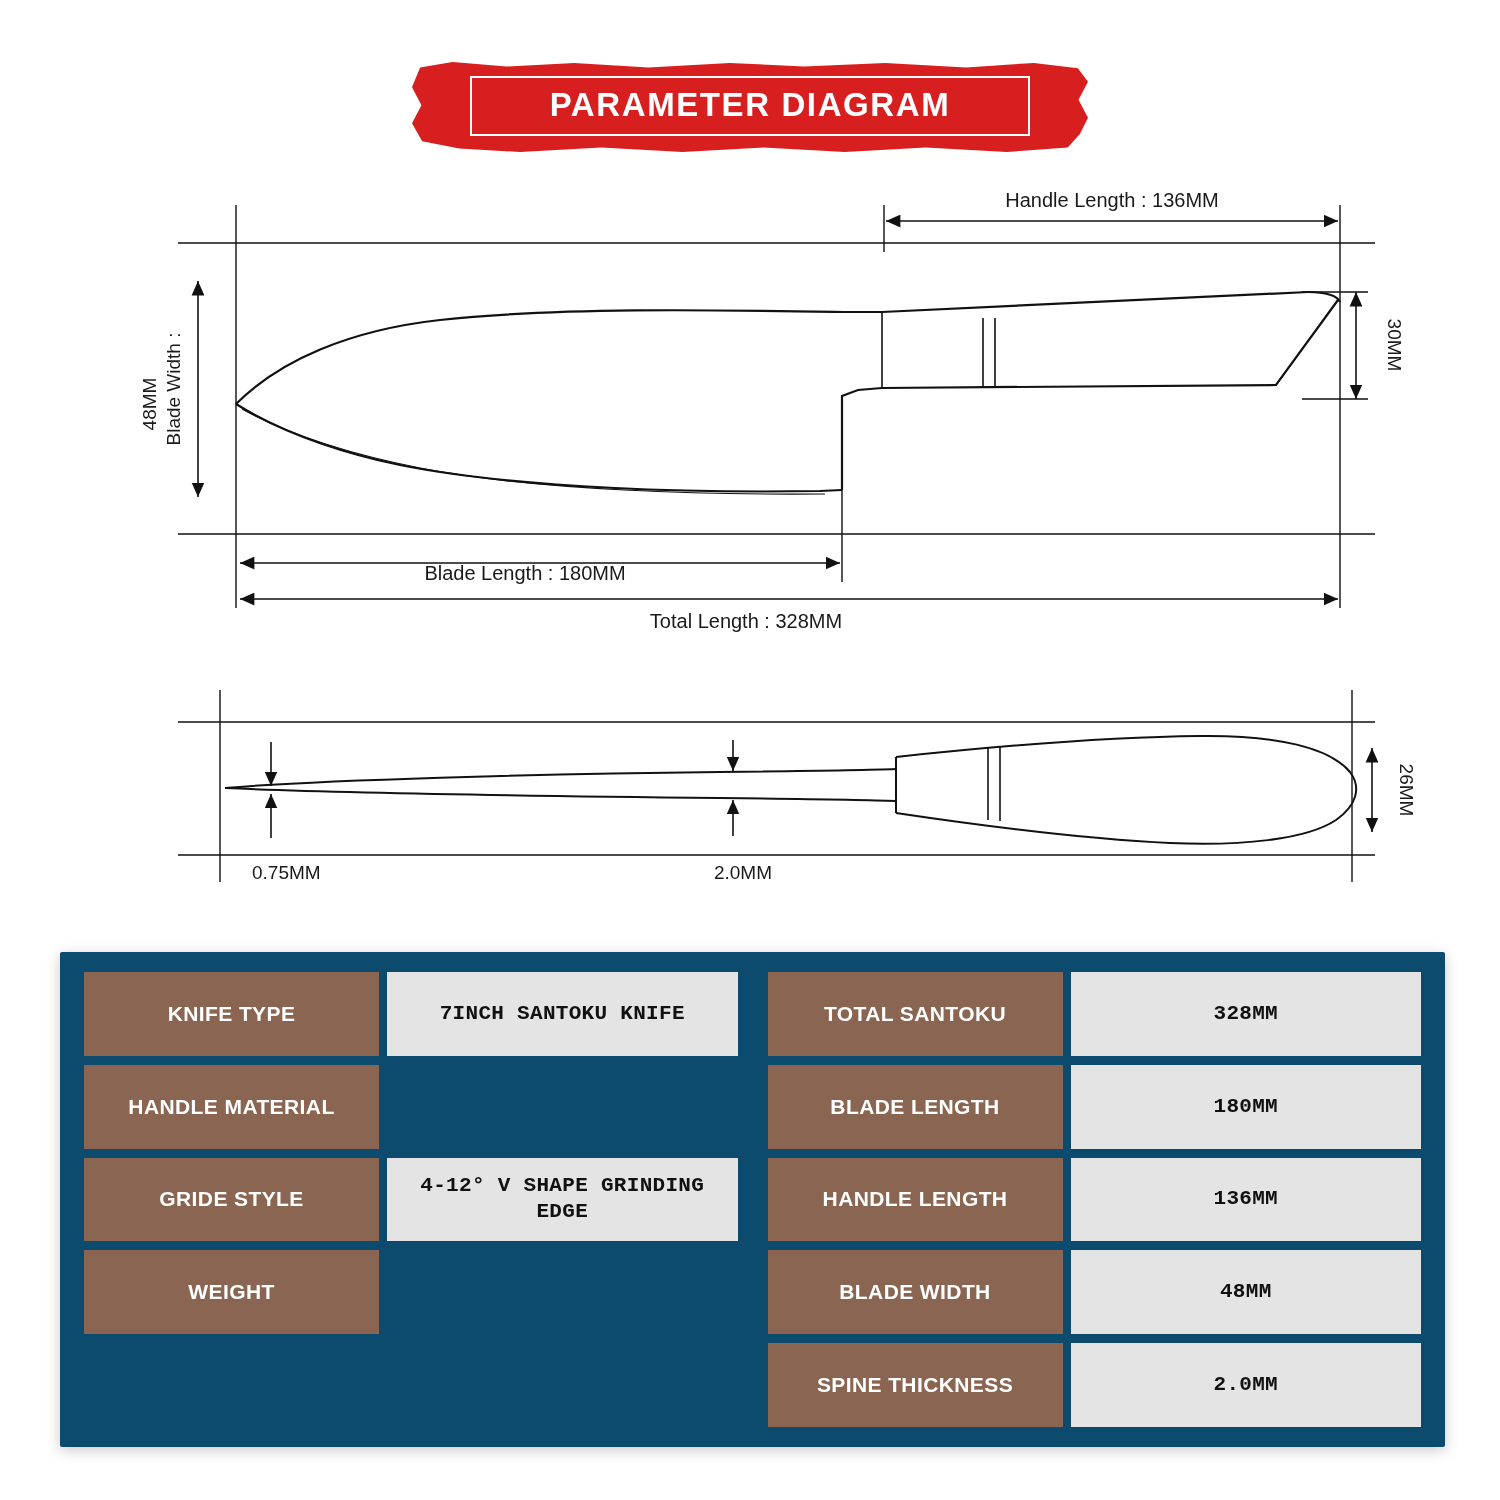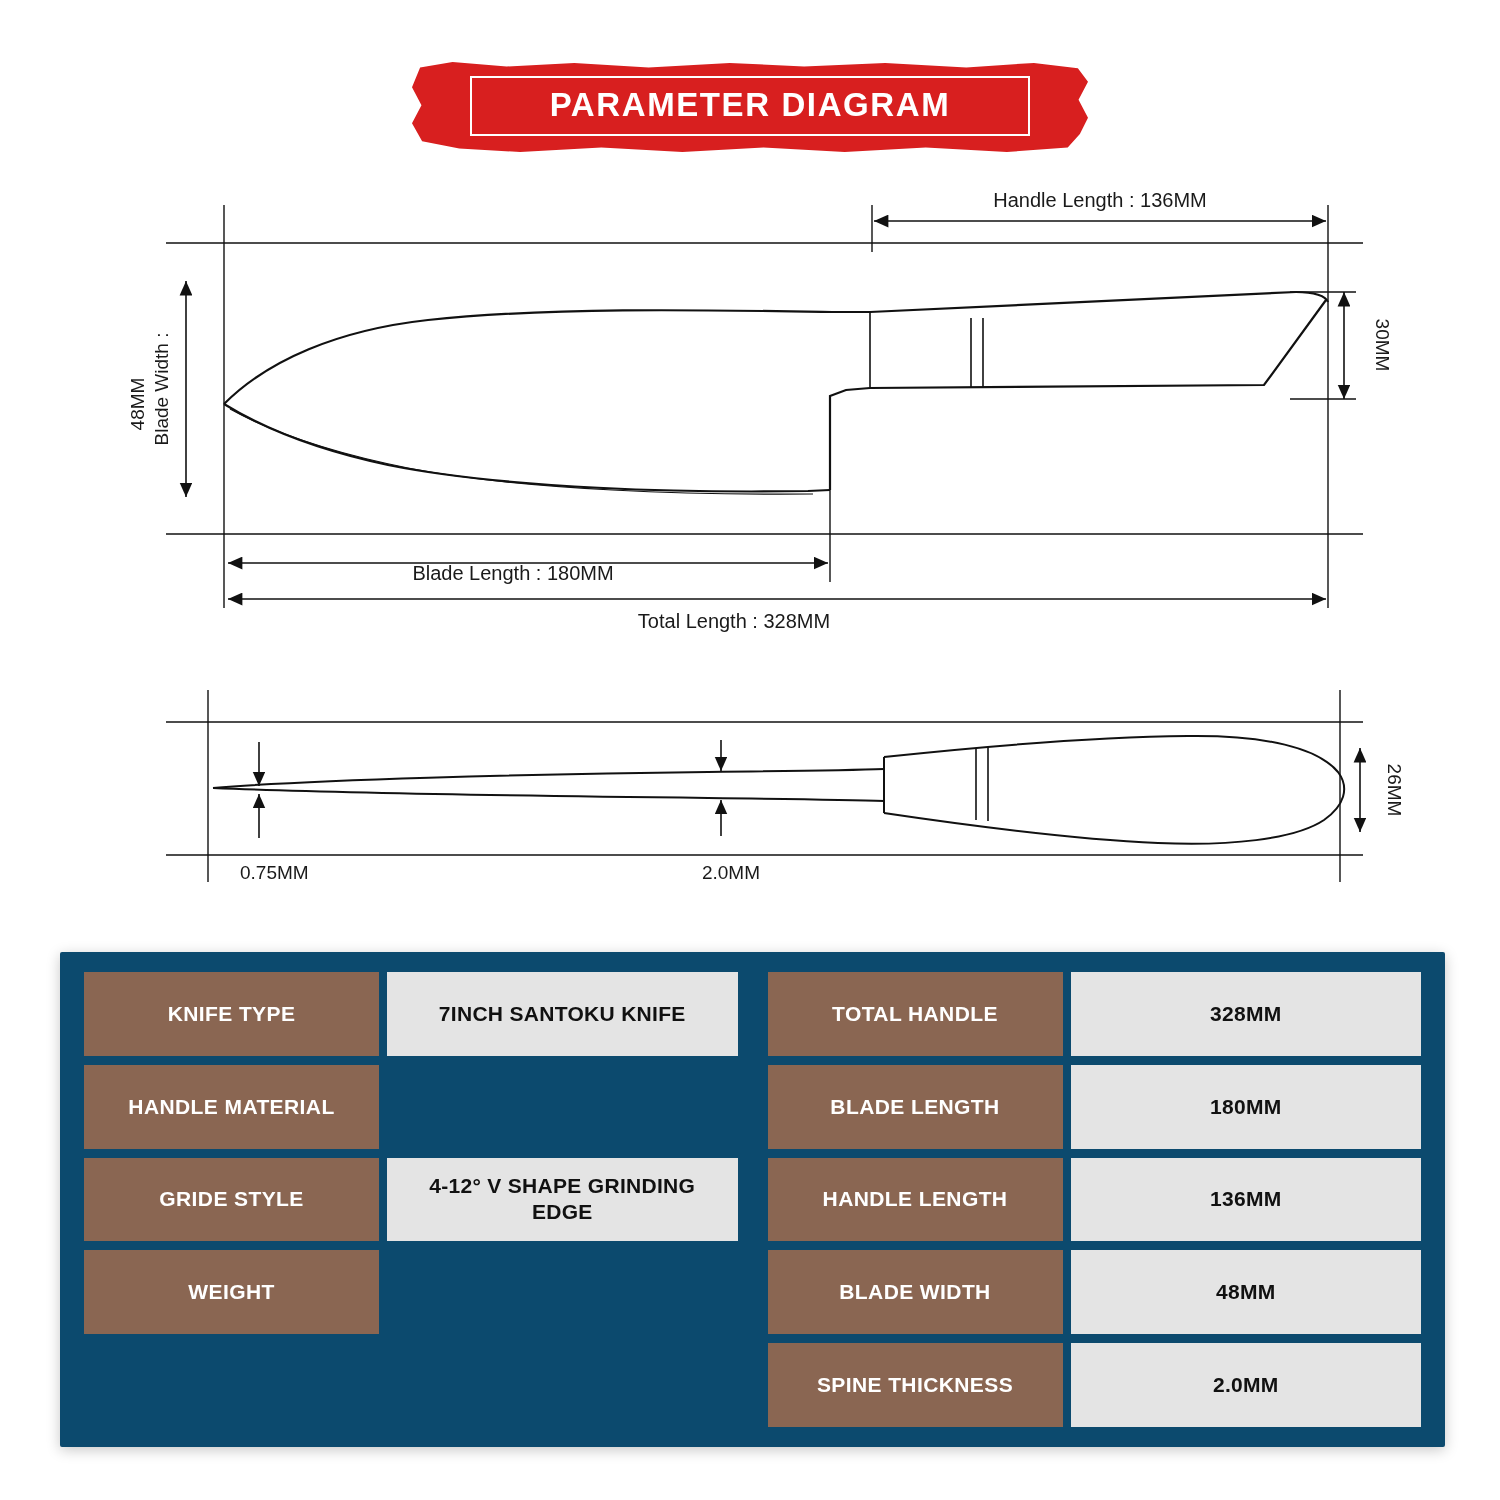--- a/index.html
+++ b/index.html
@@ -46,23 +46,24 @@
     color: #ffffff;
     font-size: 33px;
     font-weight: bold;
     letter-spacing: 1.6px;
     white-space: nowrap;
   }
 
   
   .diagram {
     position: absolute;
-    top: 0; left: 8px;
+    top: 0; left: 0;
     width: 1214px;
     height: 940px;
+    padding-left: 20px;
   }
   .diagram svg { display: block; }
 
   .dim-label {
     font-family: "Liberation Sans", sans-serif;
     font-size: 19px;
     fill: #1a1a1a;
   }
   .dim-label-lg {
     font-family: "Liberation Sans", sans-serif;
@@ -121,20 +122,21 @@
     color: #111111;
     font-size: 21px;
     font-weight: bold;
     letter-spacing: 0.3px;
     display: flex;
     align-items: center;
     justify-content: center;
     text-align: center;
     padding: 0 10px;
     line-height: 1.25;
+    font-family: Liberation Mono, monospace;
   }
   .spec-val.two-line { font-size: 20px; }
 </style>
 </head>
 <body>
 
 <div class="banner-wrap">
   <div class="banner">
     <div class="banner-inner">
       <div class="banner-text">PARAMETER DIAGRAM</div>
@@ -277,21 +279,21 @@
         <div class="spec-key">GRIDE STYLE</div>
         <div class="spec-val">4-12° V SHAPE GRINDING EDGE</div>
       </div>
       <div class="spec-row">
         <div class="spec-key">WEIGHT</div>
       </div>
     </div>
 
     <div class="spec-col">
       <div class="spec-row right-col">
-        <div class="spec-key">TOTAL HANDLE</div>
+        <div class="spec-key">TOTAL SANTOKU</div>
         <div class="spec-val">328MM</div>
       </div>
       <div class="spec-row right-col">
         <div class="spec-key">BLADE LENGTH</div>
         <div class="spec-val">180MM</div>
       </div>
       <div class="spec-row right-col">
         <div class="spec-key">HANDLE LENGTH</div>
         <div class="spec-val">136MM</div>
       </div>

